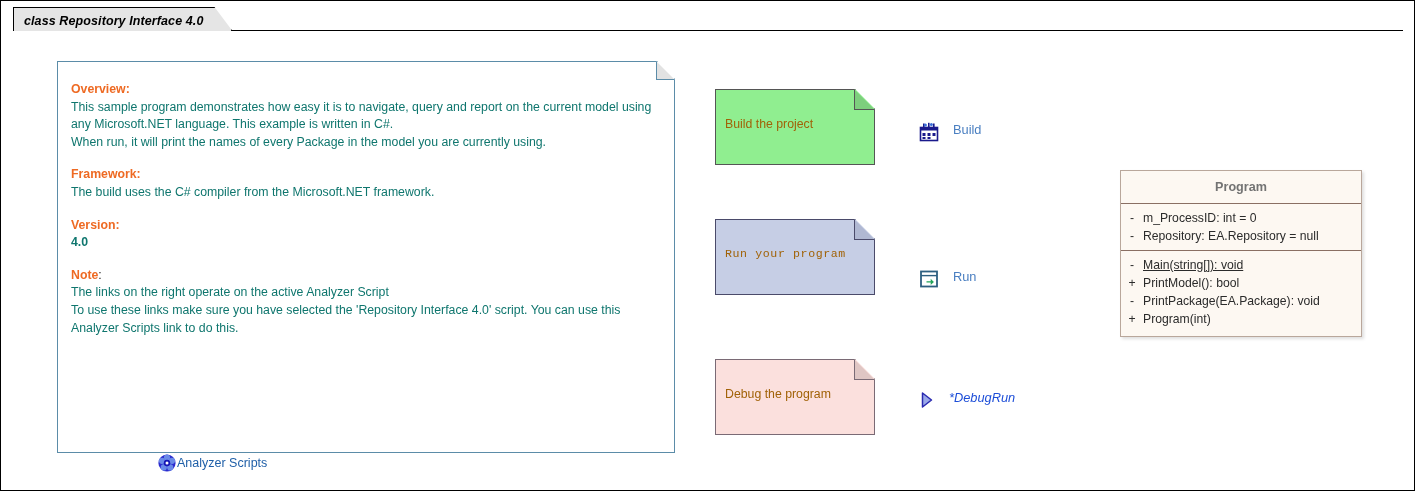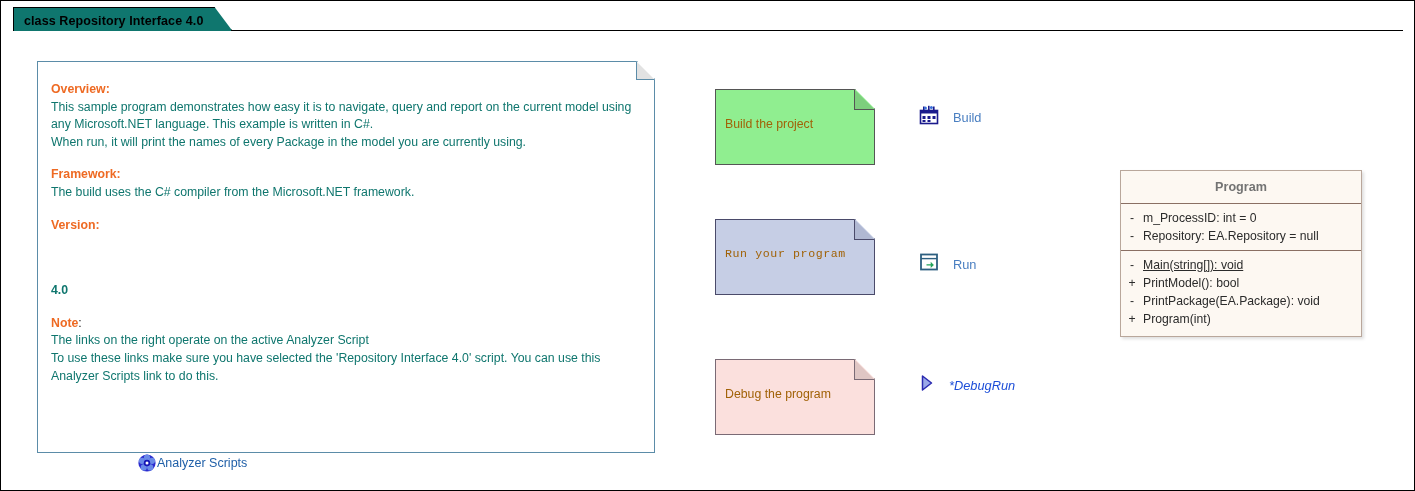--- a/index.html
+++ b/index.html
@@ -20,29 +20,30 @@
     background: #ffffff;
     overflow: hidden;
   }
 
   
   #title-tab {
     position: absolute;
     left: 12px;
     top: 6px;
     height: 24px;
-    background: #0f766e;
+    background: #e5e5e5;
     border: 1px solid #000000;
     border-bottom: none;
     box-sizing: border-box;
     padding: 3px 28px 0 10px;
     display: flex;
     align-items: center;
     
     clip-path: polygon(0 0, calc(100% - 18px) 0, 100% 100%, 0 100%);
+    font-style: italic;
   }
   #title-tab .tab-text {
     font-size: 12.5px;
     font-weight: bold;
     color: #000000;
     white-space: nowrap;
     letter-spacing: 0.1px;
   }
   
   #title-rule {
@@ -65,21 +66,21 @@
     box-sizing: border-box;
   }
   .note .fold {
     position: absolute;
     top: 0;
     right: 0;
   }
 
   
   #overview-note {
-    left: 36px;
+    left: 56px;
     top: 60px;
     width: 618px;
     height: 392px;
   }
   #overview-note .note-body {
     background: #ffffff;
     border: 1px solid #5b8ca8;
     clip-path: polygon(0 0, calc(100% - 18px) 0, 100% 18px, 100% 100%, 0 100%);
   }
   #overview-note .fold {
@@ -106,21 +107,21 @@
   }
   .sec-head .plain {
     color: #1f1f1f;
     font-weight: normal;
   }
   .sec-body {
     margin: 0;
     color: #0f766e;
   }
   .sec-gap { height: 15px; }
-  .ver-val { font-weight: bold; margin-top: 48px; }
+  .ver-val { font-weight: bold; }
 
   
   #analyzer-link {
     position: absolute;
     left: 100px;
     top: 392px;
     display: flex;
     align-items: center;
     gap: 0;
   }
@@ -168,22 +169,23 @@
   }
 
   #note-debug { left: 714px; top: 358px; }
   #note-debug .note-body { background: #fbe0dd; border-color: #7a6a75; }
   #note-debug .fold { background: #dfc6c4; border-color: #7a6a75; }
 
   
   .link-row {
     position: absolute;
     display: flex;
-    align-items: flex-end;
+    align-items: flex-start;
     gap: 14px;
+    margin-top: 17px;
   }
   .link-row .link-label {
     font-size: 12.8px;
     color: #4a7fc1;
   }
   #link-build { left: 918px; top: 104px; }
   #link-run   { left: 918px; top: 251px; }
   #link-debug { left: 918px; top: 372px; }
   #link-debug .link-label { color: #1d4ed8; font-style: italic; }
 

